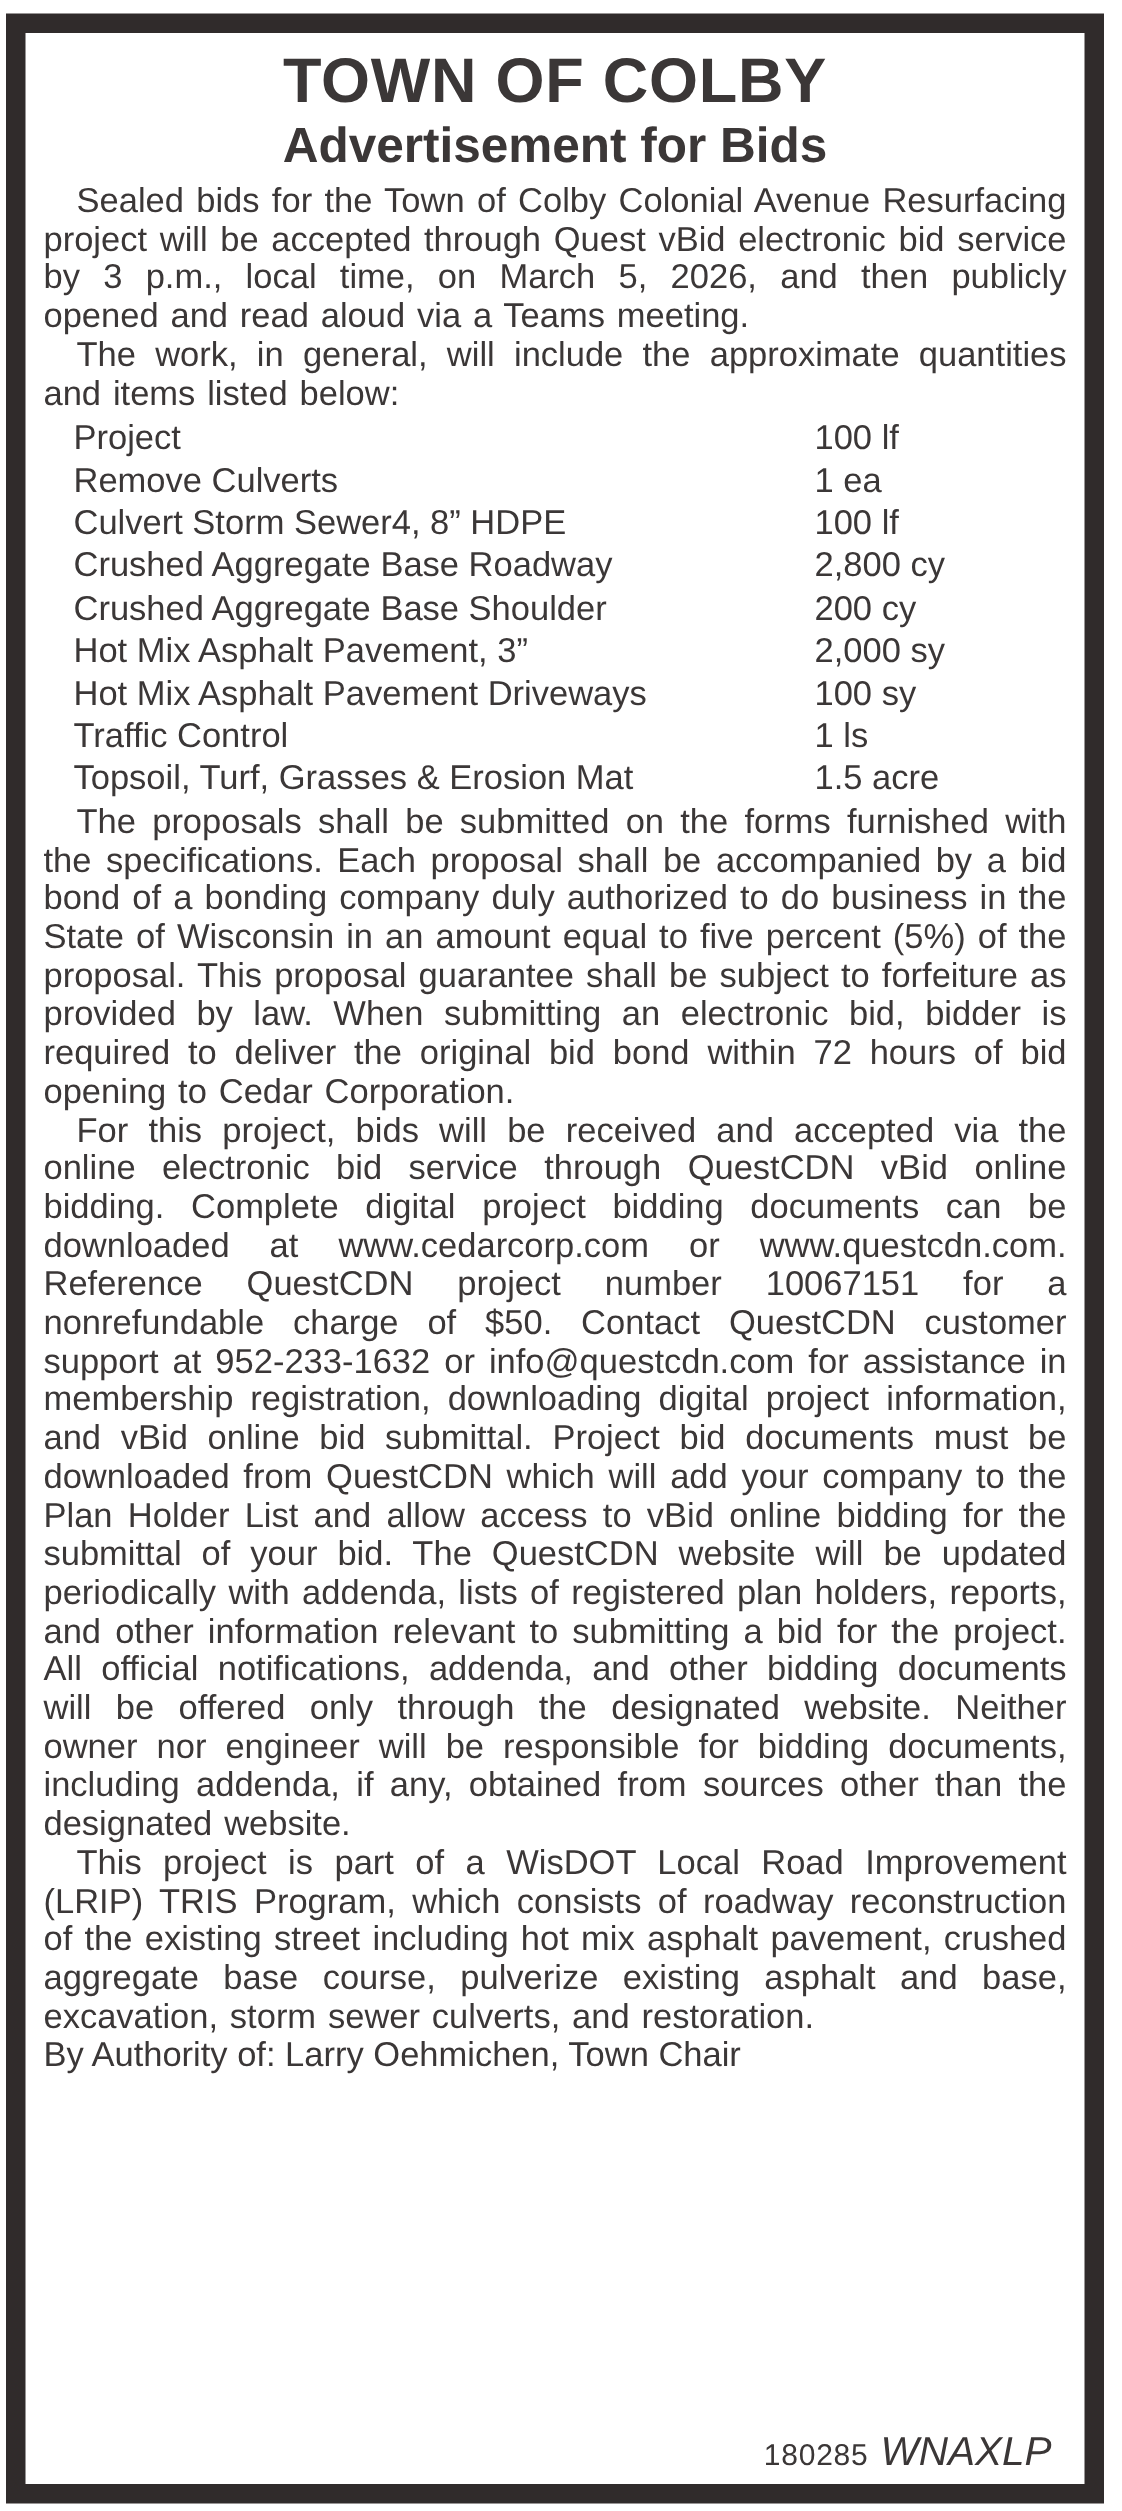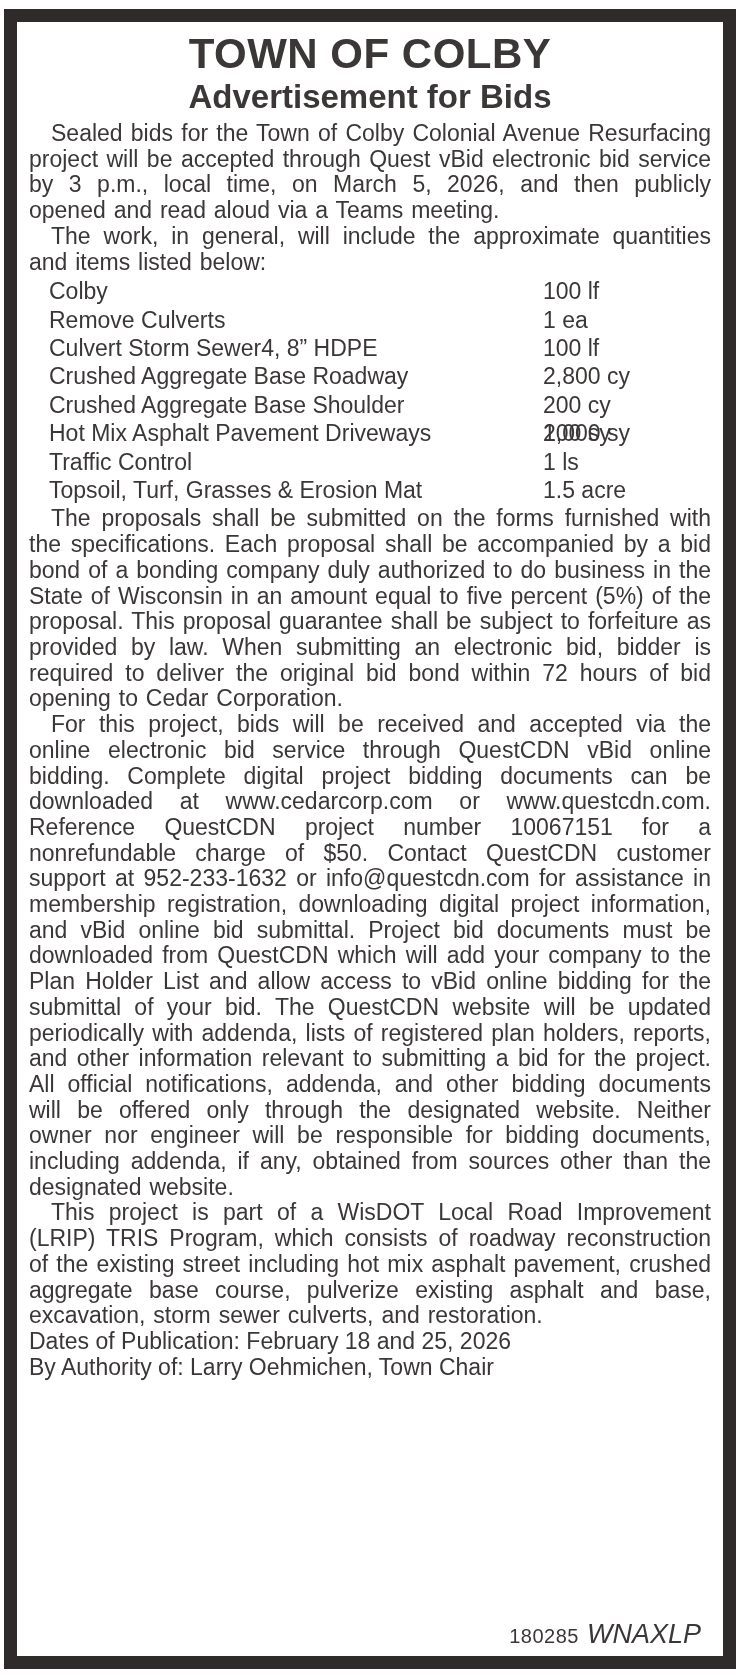--- a/index.html
+++ b/index.html
@@ -92,61 +92,61 @@
     <div class="ad-content">
 
       <h1 class="title">TOWN OF COLBY</h1>
       <h2 class="subtitle">Advertisement for Bids</h2>
 
       <p class="para">Sealed bids for the Town of Colby Colonial Avenue Resurfacing project will be accepted through Quest vBid electronic bid service by 3 p.m., local time, on March 5, 2026, and then publicly opened and read aloud via a Teams meeting.</p>
       <p class="para">The work, in general, will include the approximate quantities and items listed below:</p>
 
       <div class="items">
         <div class="item-row">
-          <span class="item-name">Colby</span>
+          <span class="item-name">Project</span>
           <span class="item-qty">100 lf</span>
         </div>
         <div class="item-row">
           <span class="item-name">Remove Culverts</span>
           <span class="item-qty">1 ea</span>
         </div>
         <div class="item-row">
           <span class="item-name">Culvert Storm Sewer4, 8” HDPE</span>
           <span class="item-qty">100 lf</span>
         </div>
         <div class="item-row">
           <span class="item-name">Crushed Aggregate Base Roadway</span>
           <span class="item-qty">2,800 cy</span>
         </div>
         <div class="item-row">
           <span class="item-name">Crushed Aggregate Base Shoulder</span>
           <span class="item-qty">200 cy</span>
         </div>
         <div class="item-row">
+          <span class="item-name">Hot Mix Asphalt Pavement, 3”</span>
           <span class="item-qty">2,000 sy</span>
         </div>
         <div class="item-row">
           <span class="item-name">Hot Mix Asphalt Pavement Driveways</span>
           <span class="item-qty">100 sy</span>
         </div>
         <div class="item-row">
           <span class="item-name">Traffic Control</span>
           <span class="item-qty">1 ls</span>
         </div>
         <div class="item-row">
           <span class="item-name">Topsoil, Turf, Grasses &amp; Erosion Mat</span>
           <span class="item-qty">1.5 acre</span>
         </div>
       </div>
 
       <p class="para">The proposals shall be submitted on the forms furnished with the specifications. Each proposal shall be accompanied by a bid bond of a bonding company duly authorized to do business in the State of Wisconsin in an amount equal to five percent (5%) of the proposal. This proposal guarantee shall be subject to forfeiture as provided by law. When submitting an electronic bid, bidder is required to deliver the original bid bond within 72 hours of bid opening to Cedar Corporation.</p>
       <p class="para">For this project, bids will be received and accepted via the online electronic bid service through QuestCDN vBid online bidding. Complete digital project bidding documents can be downloaded at www.cedarcorp.com or www.questcdn.com. Reference QuestCDN project number 10067151 for a nonrefundable charge of $50. Contact QuestCDN customer support at 952-233-1632 or info@questcdn.com for assistance in membership registration, downloading digital project information, and vBid online bid submittal. Project bid documents must be downloaded from QuestCDN which will add your company to the Plan Holder List and allow access to vBid online bidding for the submittal of your bid. The QuestCDN website will be updated periodically with addenda, lists of registered plan holders, reports, and other information relevant to submitting a bid for the project. All official notifications, addenda, and other bidding documents will be offered only through the designated website. Neither owner nor engineer will be responsible for bidding documents, including addenda, if any, obtained from sources other than the designated website.</p>
       <p class="para">This project is part of a WisDOT Local Road Improvement (LRIP) TRIS Program, which consists of roadway reconstruction of the existing street including hot mix asphalt pavement, crushed aggregate base course, pulverize existing asphalt and base, excavation, storm sewer culverts, and restoration.</p>
 
-      <p class="plain-line">Dates of Publication: February 18 and 25, 2026</p>
       <p class="plain-line">By Authority of: Larry Oehmichen, Town Chair</p>
 
       <div class="footer-row">
         <span class="ad-number">180285</span><span class="wnaxlp">WNAXLP</span>
       </div>
 
     </div>
   </div>
 </div>
 

